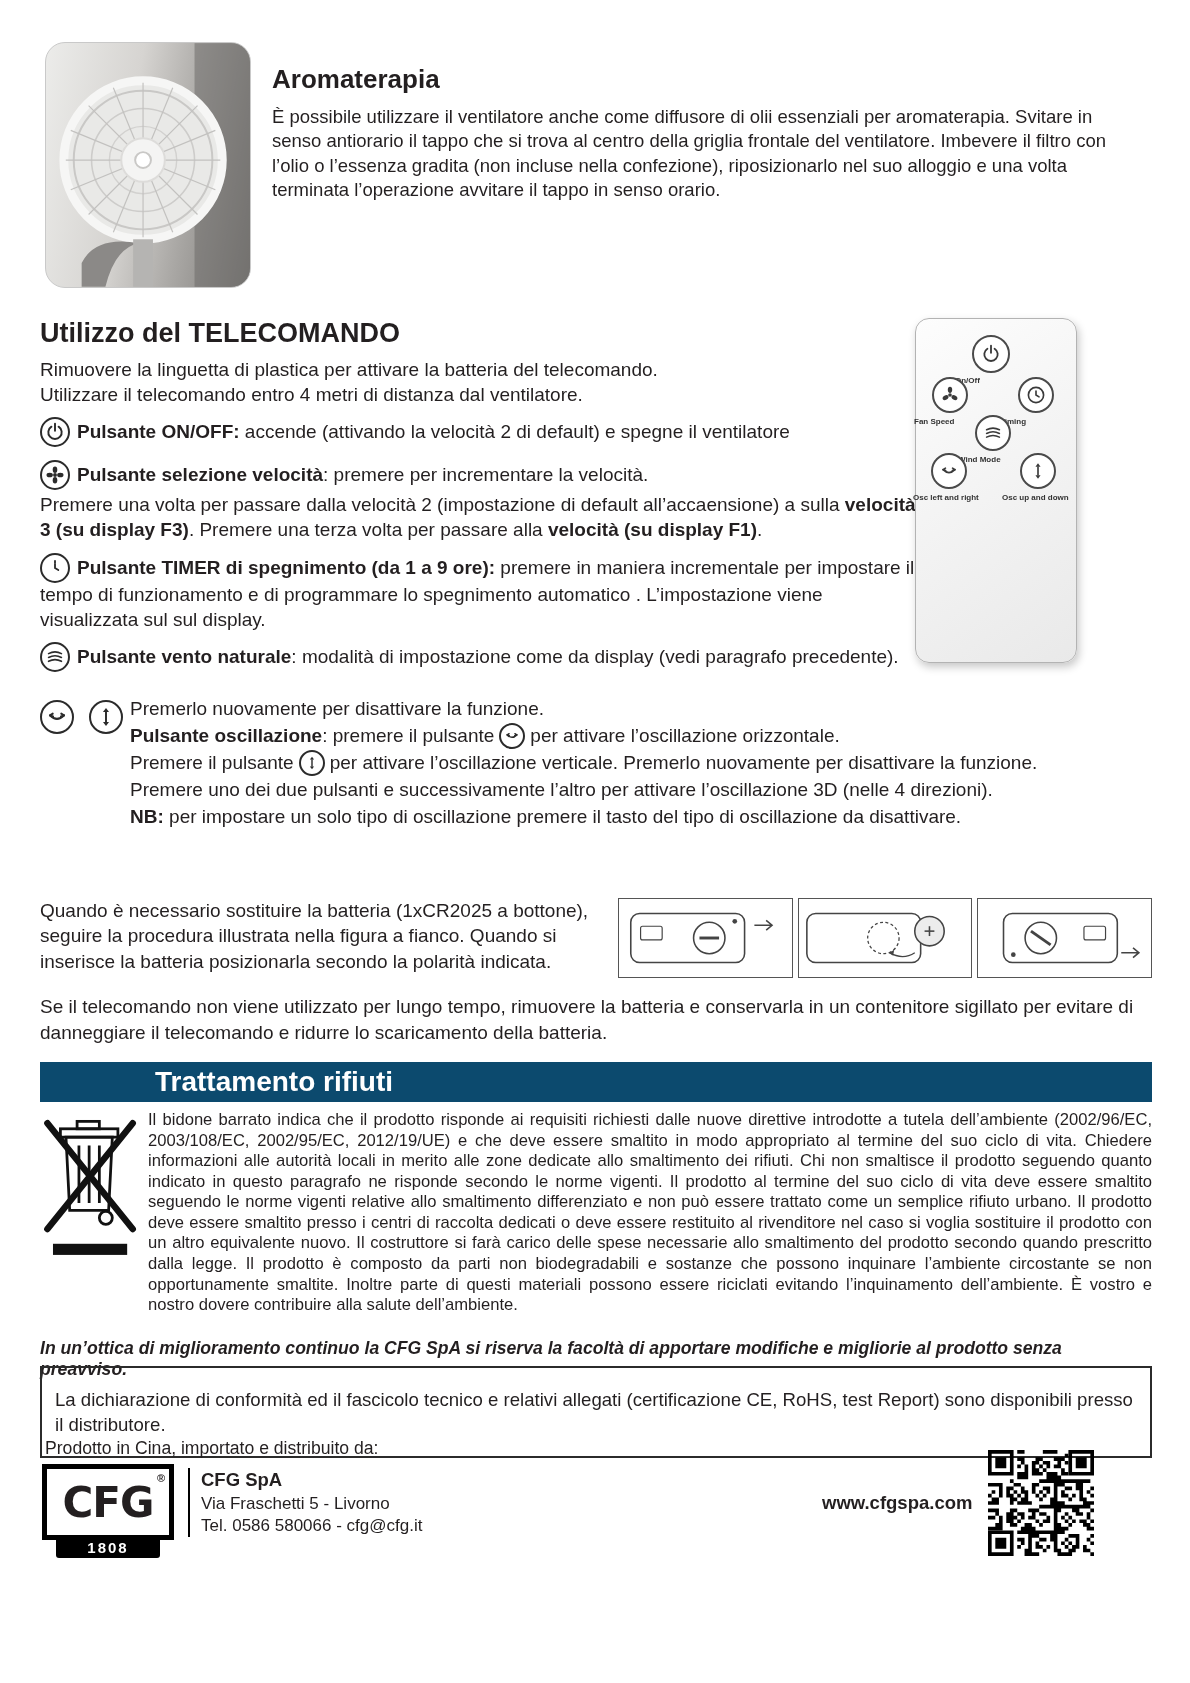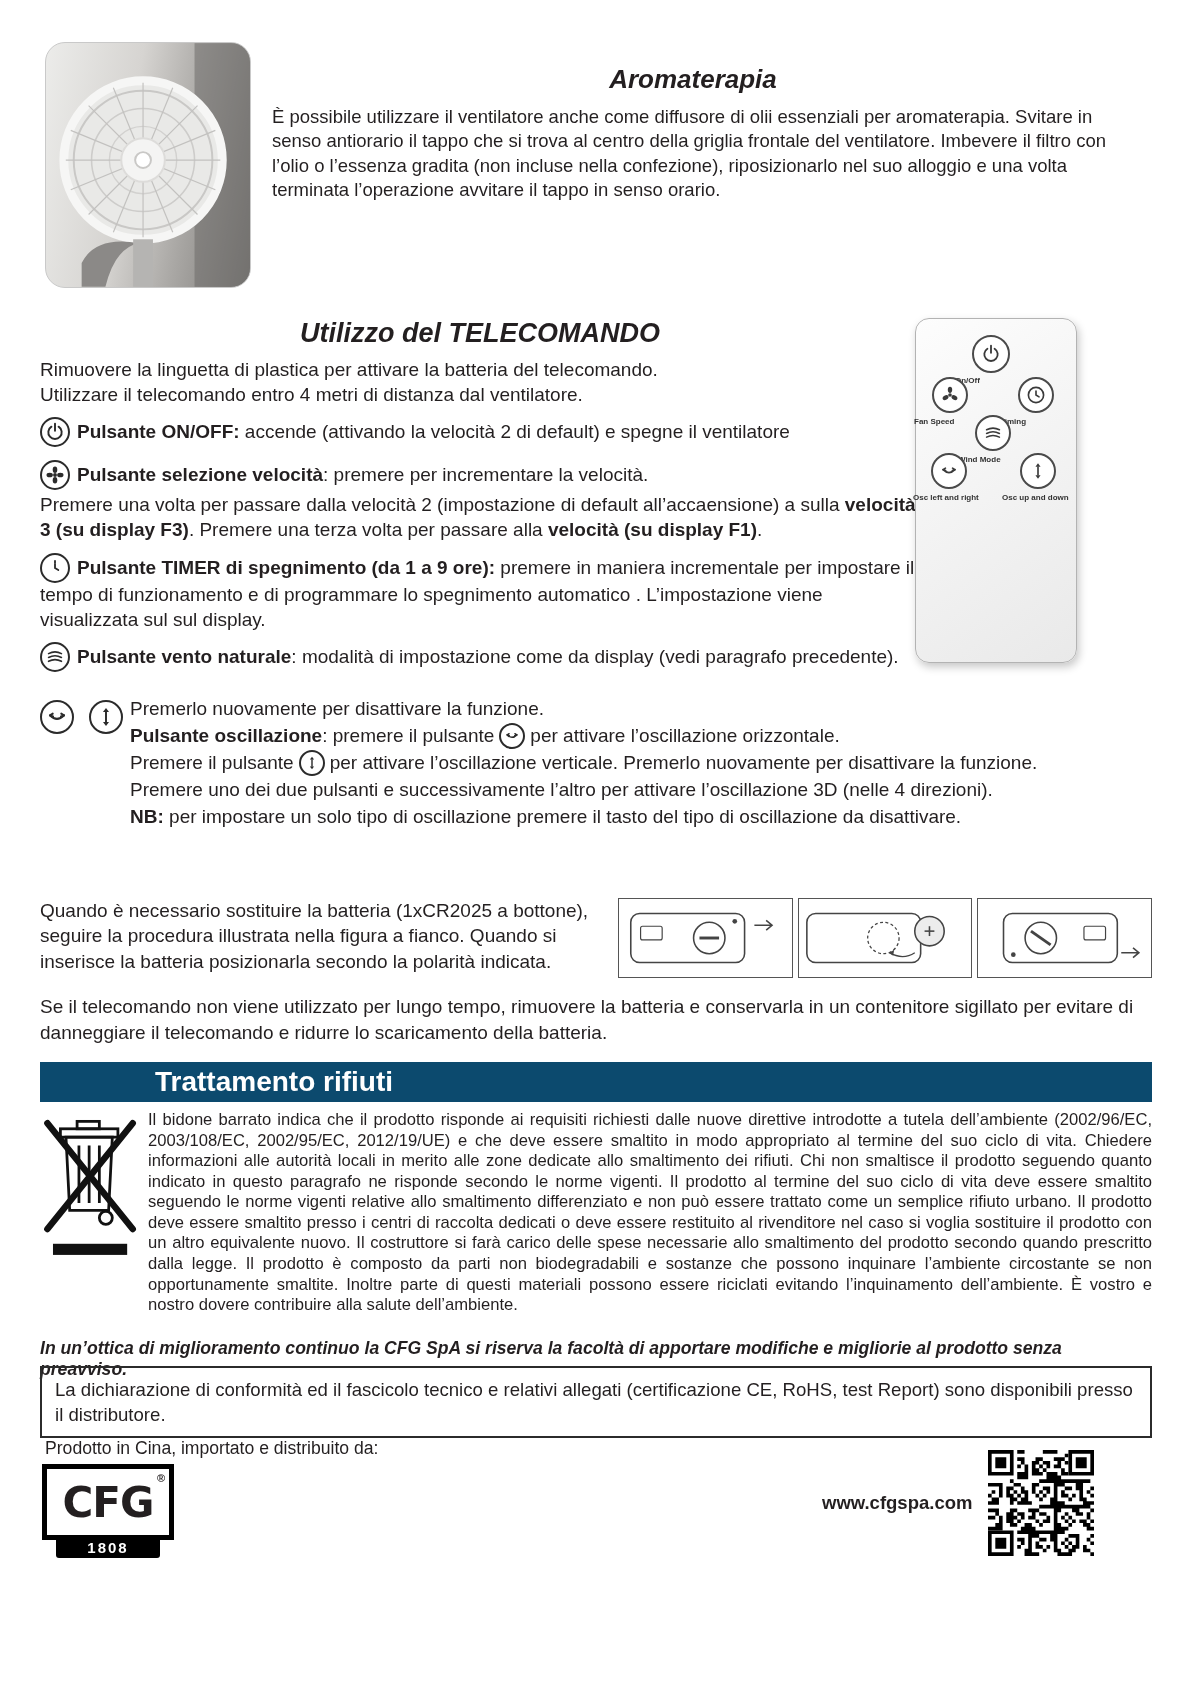--- a/index.html
+++ b/index.html
@@ -2,21 +2,21 @@
 <html><head>
 <meta charset="utf-8">
 <style>
   * { margin:0; padding:0; box-sizing:border-box; }
   html,body { background:#ffffff; }
   .page{
     position:relative; width:1190px; height:1683px; background:#fff;
     font-family:"Liberation Sans","DejaVu Sans",sans-serif; color:#231f20; overflow:hidden;
   }
   b{ font-weight:bold; }
-  .h-italic{ font-style:italic; font-weight:bold; font-size:26px;text-align:center; }
+  .h-italic{ font-weight:bold; font-size:26px; }
   .body{ font-size:18.5px; line-height:1.32; }
 
   
   .fan-photo{
     position:absolute; left:45px; top:42px; width:206px; height:246px;
     border-radius:20px; overflow:hidden; border:1px solid #c9c9c9;
     background:linear-gradient(100deg,#ececea 0%,#d6d4d1 40%,#a9a7a4 68%,#7a7875 100%);
   }
   .fan-photo svg{ display:block; width:100%; height:100%; }
 
@@ -86,21 +86,21 @@
   .bin{ position:absolute; left:0; top:4px; width:102px; height:152px; }
   .bin svg{ display:block; width:100%; height:100%; }
   .waste-body{ margin-left:108px; font-size:16.6px; line-height:1.24; text-align:justify; }
 
   .improve{
     position:absolute; left:40px; top:1338px; width:1112px;
     font-style:italic; font-weight:bold; font-size:17.6px;
   }
   .conformity{
     position:absolute; left:40px; top:1366px; width:1112px;
-    border:2px solid #2b2b2b; padding:9px 13px; font-size:18.6px; line-height:1.35;
+    border:2px solid #2b2b2b; padding:19px 13px; font-size:18.6px; line-height:1.35;
   }
 
   
   .origin{ position:absolute; left:45px; top:1438px; font-size:17.6px; }
   .logo{ position:absolute; left:42px; top:1464px; width:132px; height:94px; }
   .logo-frame{
     width:132px; height:76px; border:5px solid #000; background:#fff; position:relative;
     display:flex; align-items:center; justify-content:center;
   }
   .logo-text{ font-family:"DejaVu Sans",sans-serif; font-weight:800; font-size:42px; letter-spacing:-1px; }
@@ -368,20 +368,25 @@
   <p class="origin">Prodotto in Cina, importato e distribuito da:</p>
 
   <div class="logo">
     <div class="logo-frame">
       <span class="logo-text">CFG</span>
       <span class="logo-reg">®</span>
     </div>
     <div class="logo-banner">1808</div>
   </div>
 
+  <div class="company">
+    <div class="name">CFG SpA</div>
+    <div class="line">Via Fraschetti 5 - Livorno</div>
+    <div class="line">Tel. 0586 580066 - cfg@cfg.it</div>
+  </div>
 
   <p class="website">www.cfgspa.com</p>
 
   <div class="qr">
     <svg id="qr-svg" viewBox="0 0 29 29">
         <path d="M8 0h1v1h-1zM9 0h1v1h-1zM15 0h1v1h-1zM16 0h1v1h-1zM17 0h1v1h-1zM18 0h1v1h-1zM21 1h1v1h-1zM8 2h1v1h-1zM9 2h1v1h-1zM13 2h1v1h-1zM14 2h1v1h-1zM18 2h1v1h-1zM19 2h1v1h-1zM20 2h1v1h-1zM9 3h1v1h-1zM12 3h1v1h-1zM13 3h1v1h-1zM15 3h1v1h-1zM16 3h1v1h-1zM19 3h1v1h-1zM21 3h1v1h-1zM8 4h1v1h-1zM10 4h1v1h-1zM12 4h1v1h-1zM14 4h1v1h-1zM16 4h1v1h-1zM18 4h1v1h-1zM19 4h1v1h-1zM10 5h1v1h-1zM12 5h1v1h-1zM13 5h1v1h-1zM15 5h1v1h-1zM20 5h1v1h-1zM9 6h1v1h-1zM10 6h1v1h-1zM13 6h1v1h-1zM14 6h1v1h-1zM17 6h1v1h-1zM18 6h1v1h-1zM21 6h1v1h-1zM8 7h1v1h-1zM9 7h1v1h-1zM10 7h1v1h-1zM16 7h1v1h-1zM17 7h1v1h-1zM18 7h1v1h-1zM19 7h1v1h-1zM14 8h1v1h-1zM15 8h1v1h-1zM16 8h1v1h-1zM17 8h1v1h-1zM18 8h1v1h-1zM19 8h1v1h-1zM20 8h1v1h-1zM21 8h1v1h-1zM22 8h1v1h-1zM23 8h1v1h-1zM24 8h1v1h-1zM25 8h1v1h-1zM26 8h1v1h-1zM27 8h1v1h-1zM0 9h1v1h-1zM1 9h1v1h-1zM2 9h1v1h-1zM3 9h1v1h-1zM7 9h1v1h-1zM8 9h1v1h-1zM12 9h1v1h-1zM13 9h1v1h-1zM18 9h1v1h-1zM19 9h1v1h-1zM20 9h1v1h-1zM24 9h1v1h-1zM25 9h1v1h-1zM3 10h1v1h-1zM5 10h1v1h-1zM6 10h1v1h-1zM9 10h1v1h-1zM12 10h1v1h-1zM15 10h1v1h-1zM16 10h1v1h-1zM18 10h1v1h-1zM21 10h1v1h-1zM22 10h1v1h-1zM24 10h1v1h-1zM25 10h1v1h-1zM28 10h1v1h-1zM1 11h1v1h-1zM3 11h1v1h-1zM5 11h1v1h-1zM7 11h1v1h-1zM9 11h1v1h-1zM10 11h1v1h-1zM12 11h1v1h-1zM14 11h1v1h-1zM16 11h1v1h-1zM18 11h1v1h-1zM20 11h1v1h-1zM25 11h1v1h-1zM27 11h1v1h-1zM0 12h1v1h-1zM3 12h1v1h-1zM5 12h1v1h-1zM8 12h1v1h-1zM10 12h1v1h-1zM13 12h1v1h-1zM15 12h1v1h-1zM18 12h1v1h-1zM20 12h1v1h-1zM21 12h1v1h-1zM23 12h1v1h-1zM25 12h1v1h-1zM28 12h1v1h-1zM1 13h1v1h-1zM2 13h1v1h-1zM6 13h1v1h-1zM7 13h1v1h-1zM9 13h1v1h-1zM10 13h1v1h-1zM14 13h1v1h-1zM17 13h1v1h-1zM18 13h1v1h-1zM22 13h1v1h-1zM25 13h1v1h-1zM26 13h1v1h-1zM0 14h1v1h-1zM1 14h1v1h-1zM2 14h1v1h-1zM8 14h1v1h-1zM9 14h1v1h-1zM10 14h1v1h-1zM11 14h1v1h-1zM17 14h1v1h-1zM18 14h1v1h-1zM19 14h1v1h-1zM20 14h1v1h-1zM26 14h1v1h-1zM27 14h1v1h-1zM28 14h1v1h-1zM14 15h1v1h-1zM15 15h1v1h-1zM16 15h1v1h-1zM17 15h1v1h-1zM18 15h1v1h-1zM19 15h1v1h-1zM20 15h1v1h-1zM21 15h1v1h-1zM22 15h1v1h-1zM23 15h1v1h-1zM24 15h1v1h-1zM25 15h1v1h-1zM26 15h1v1h-1zM27 15h1v1h-1zM0 16h1v1h-1zM1 16h1v1h-1zM2 16h1v1h-1zM6 16h1v1h-1zM7 16h1v1h-1zM11 16h1v1h-1zM12 16h1v1h-1zM13 16h1v1h-1zM18 16h1v1h-1zM19 16h1v1h-1zM23 16h1v1h-1zM24 16h1v1h-1zM28 16h1v1h-1zM2 17h1v1h-1zM5 17h1v1h-1zM6 17h1v1h-1zM8 17h1v1h-1zM9 17h1v1h-1zM12 17h1v1h-1zM14 17h1v1h-1zM15 17h1v1h-1zM18 17h1v1h-1zM21 17h1v1h-1zM24 17h1v1h-1zM25 17h1v1h-1zM27 17h1v1h-1zM0 18h1v1h-1zM1 18h1v1h-1zM3 18h1v1h-1zM5 18h1v1h-1zM7 18h1v1h-1zM9 18h1v1h-1zM11 18h1v1h-1zM12 18h1v1h-1zM16 18h1v1h-1zM18 18h1v1h-1zM20 18h1v1h-1zM22 18h1v1h-1zM27 18h1v1h-1zM3 19h1v1h-1zM5 19h1v1h-1zM6 19h1v1h-1zM8 19h1v1h-1zM13 19h1v1h-1zM15 19h1v1h-1zM16 19h1v1h-1zM18 19h1v1h-1zM21 19h1v1h-1zM23 19h1v1h-1zM25 19h1v1h-1zM26 19h1v1h-1zM28 19h1v1h-1zM2 20h1v1h-1zM3 20h1v1h-1zM6 20h1v1h-1zM7 20h1v1h-1zM10 20h1v1h-1zM11 20h1v1h-1zM14 20h1v1h-1zM18 20h1v1h-1zM19 20h1v1h-1zM22 20h1v1h-1zM26 20h1v1h-1zM27 20h1v1h-1zM0 21h1v1h-1zM1 21h1v1h-1zM2 21h1v1h-1zM3 21h1v1h-1zM9 21h1v1h-1zM10 21h1v1h-1zM11 21h1v1h-1zM12 21h1v1h-1zM18 21h1v1h-1zM19 21h1v1h-1zM20 21h1v1h-1zM21 21h1v1h-1zM27 21h1v1h-1zM28 21h1v1h-1zM8 22h1v1h-1zM9 22h1v1h-1zM10 22h1v1h-1zM11 22h1v1h-1zM12 22h1v1h-1zM13 22h1v1h-1zM14 22h1v1h-1zM15 22h1v1h-1zM16 22h1v1h-1zM17 22h1v1h-1zM18 22h1v1h-1zM19 22h1v1h-1zM20 22h1v1h-1zM11 23h1v1h-1zM12 23h1v1h-1zM13 23h1v1h-1zM17 23h1v1h-1zM18 23h1v1h-1zM22 23h1v1h-1zM23 23h1v1h-1zM24 23h1v1h-1zM28 23h1v1h-1zM8 24h1v1h-1zM9 24h1v1h-1zM11 24h1v1h-1zM14 24h1v1h-1zM15 24h1v1h-1zM17 24h1v1h-1zM18 24h1v1h-1zM21 24h1v1h-1zM24 24h1v1h-1zM27 24h1v1h-1zM9 25h1v1h-1zM11 25h1v1h-1zM13 25h1v1h-1zM18 25h1v1h-1zM20 25h1v1h-1zM22 25h1v1h-1zM24 25h1v1h-1zM28 25h1v1h-1zM8 26h1v1h-1zM11 26h1v1h-1zM13 26h1v1h-1zM14 26h1v1h-1zM16 26h1v1h-1zM18 26h1v1h-1zM21 26h1v1h-1zM23 26h1v1h-1zM24 26h1v1h-1zM26 26h1v1h-1zM10 27h1v1h-1zM11 27h1v1h-1zM15 27h1v1h-1zM18 27h1v1h-1zM19 27h1v1h-1zM22 27h1v1h-1zM23 27h1v1h-1zM26 27h1v1h-1zM27 27h1v1h-1zM10 28h1v1h-1zM11 28h1v1h-1zM12 28h1v1h-1zM13 28h1v1h-1zM19 28h1v1h-1zM20 28h1v1h-1zM21 28h1v1h-1zM22 28h1v1h-1zM28 28h1v1h-1zM8 6h1v1h-1zM6 8h1v1h-1zM10 6h1v1h-1zM6 10h1v1h-1zM12 6h1v1h-1zM6 12h1v1h-1zM14 6h1v1h-1zM6 14h1v1h-1zM16 6h1v1h-1zM6 16h1v1h-1zM18 6h1v1h-1zM6 18h1v1h-1zM20 6h1v1h-1zM6 20h1v1h-1z" fill="#000"></path>
         <path d="M0 0h7v7h-7z M1 1v5h5v-5z M2 2h3v3h-3z" fill="#000" fill-rule="evenodd"></path>
         <path d="M0 22h7v7h-7z M1 23v5h5v-5z M2 24h3v3h-3z" fill="#000" fill-rule="evenodd"></path>
         <path d="M22 0h7v7h-7z M23 1v5h5v-5z M24 2h3v3h-3z" fill="#000" fill-rule="evenodd"></path>
       </svg>

